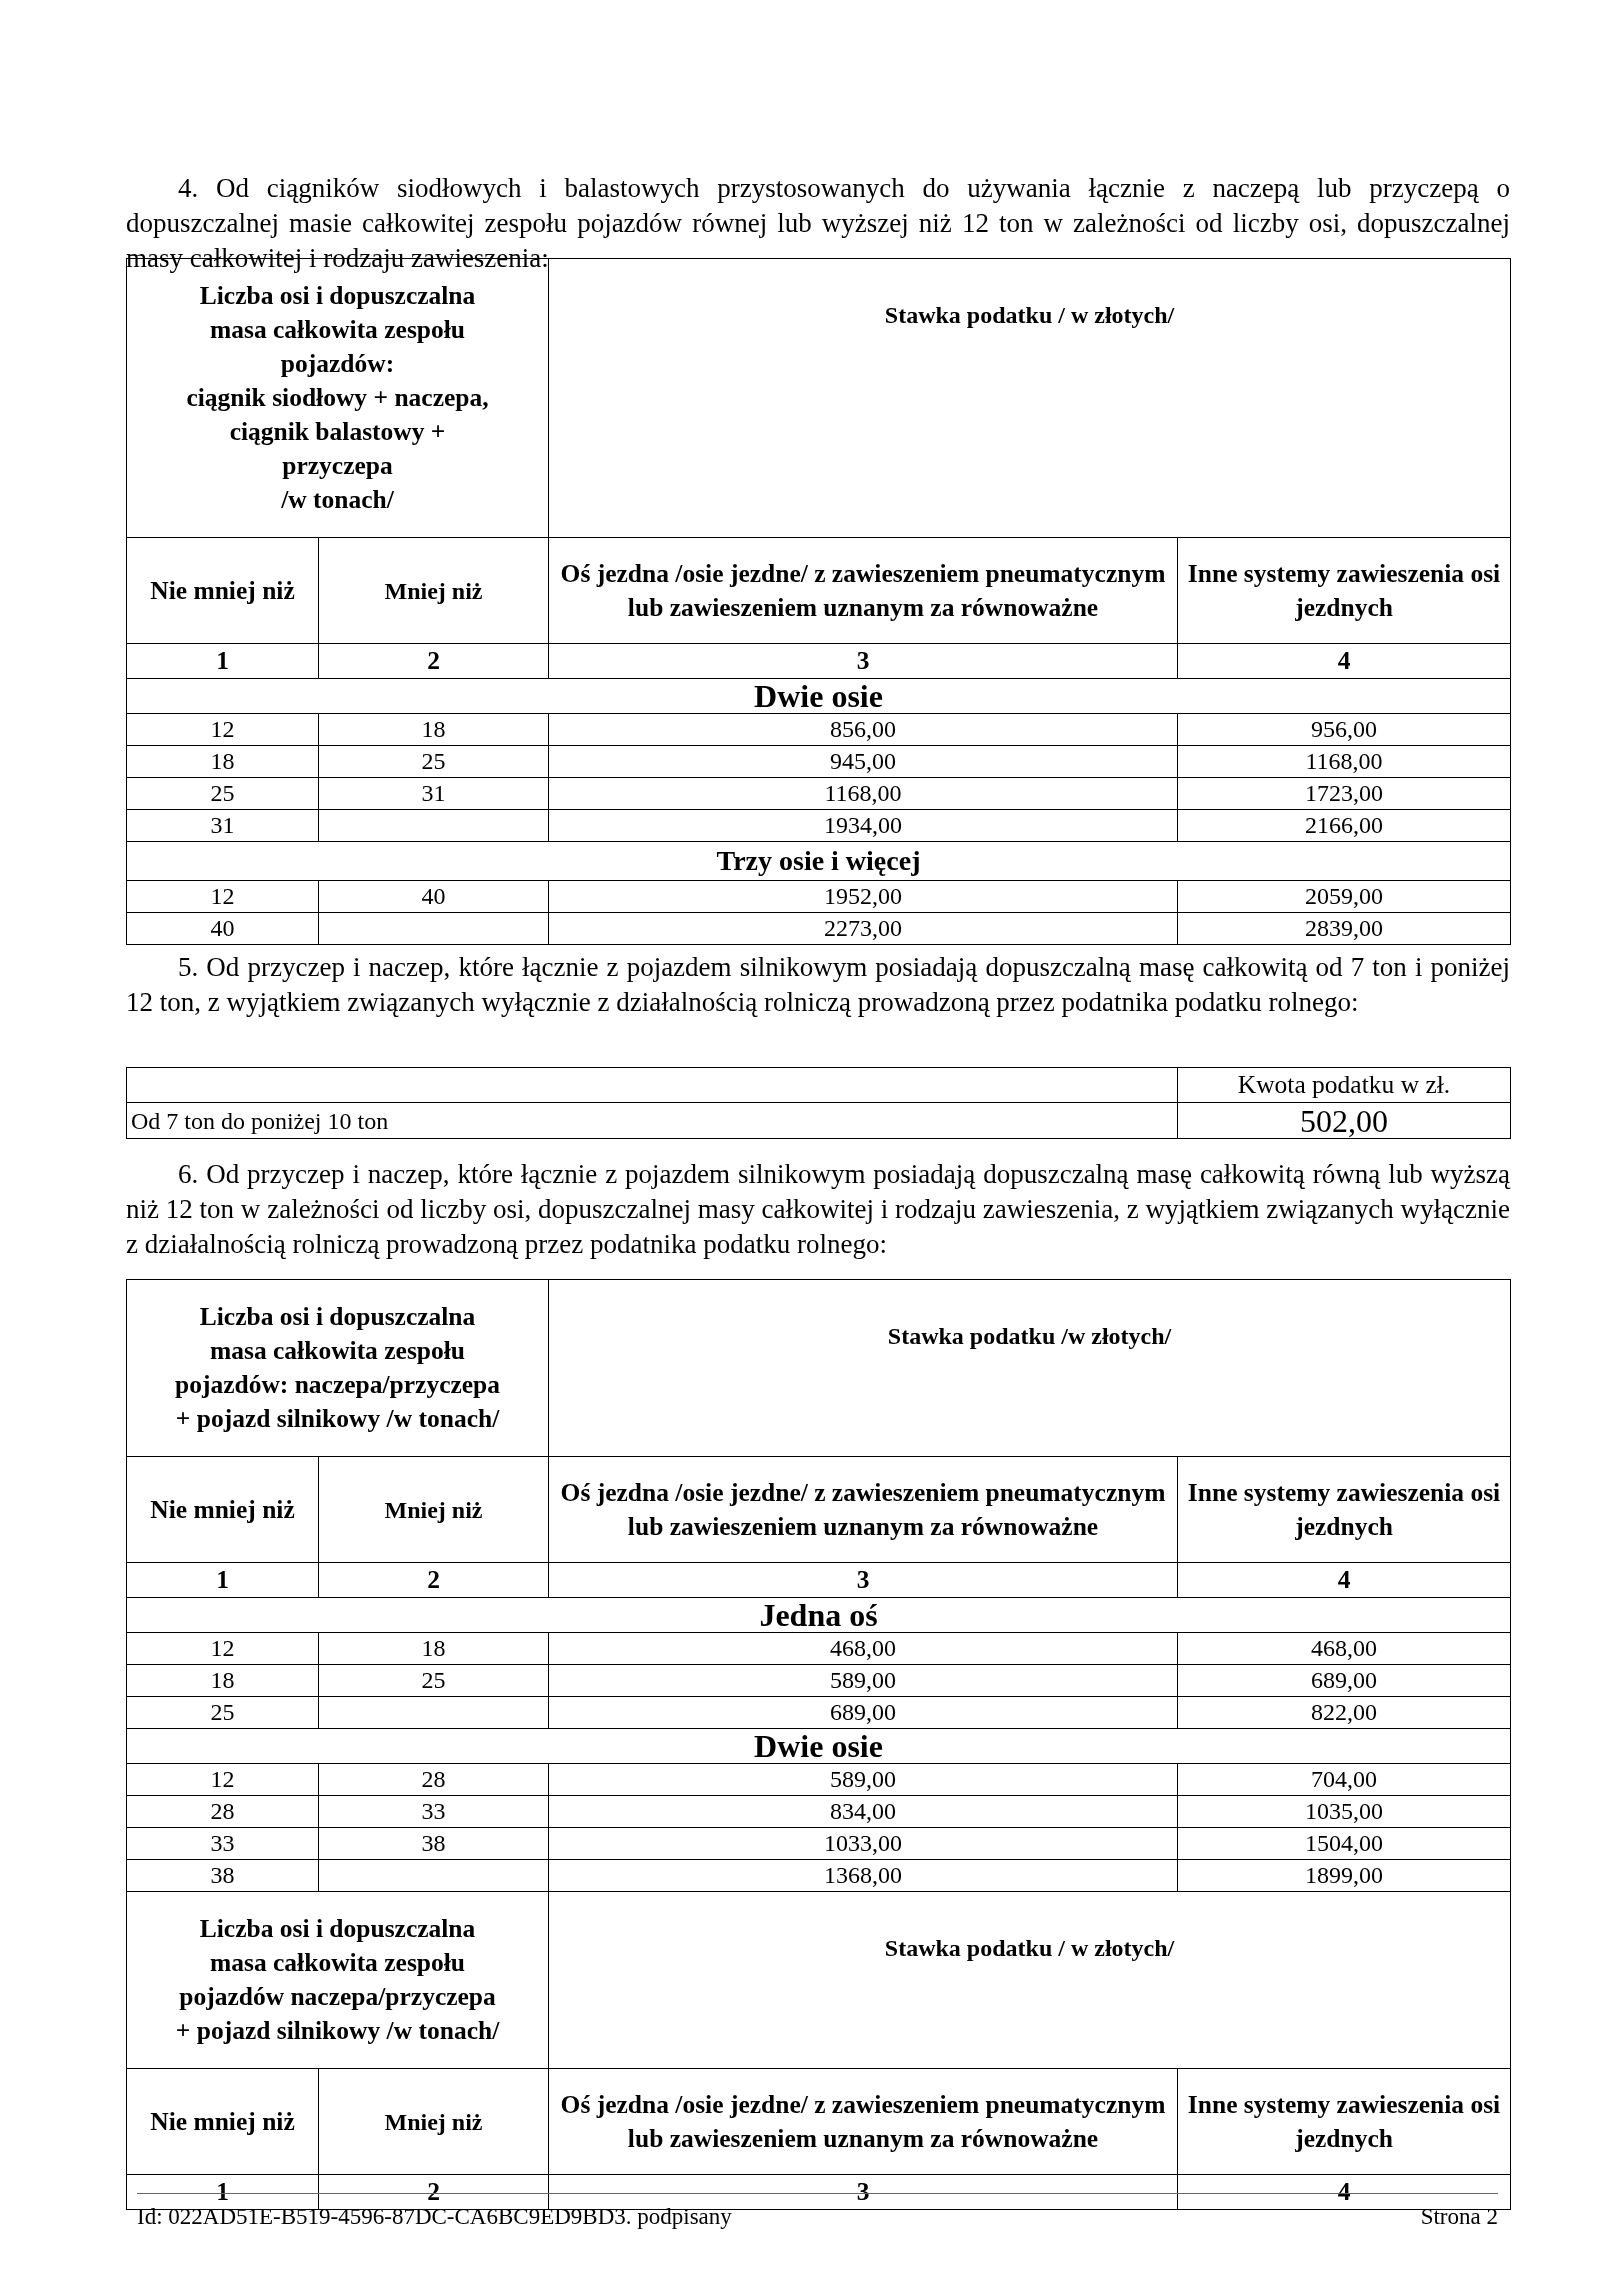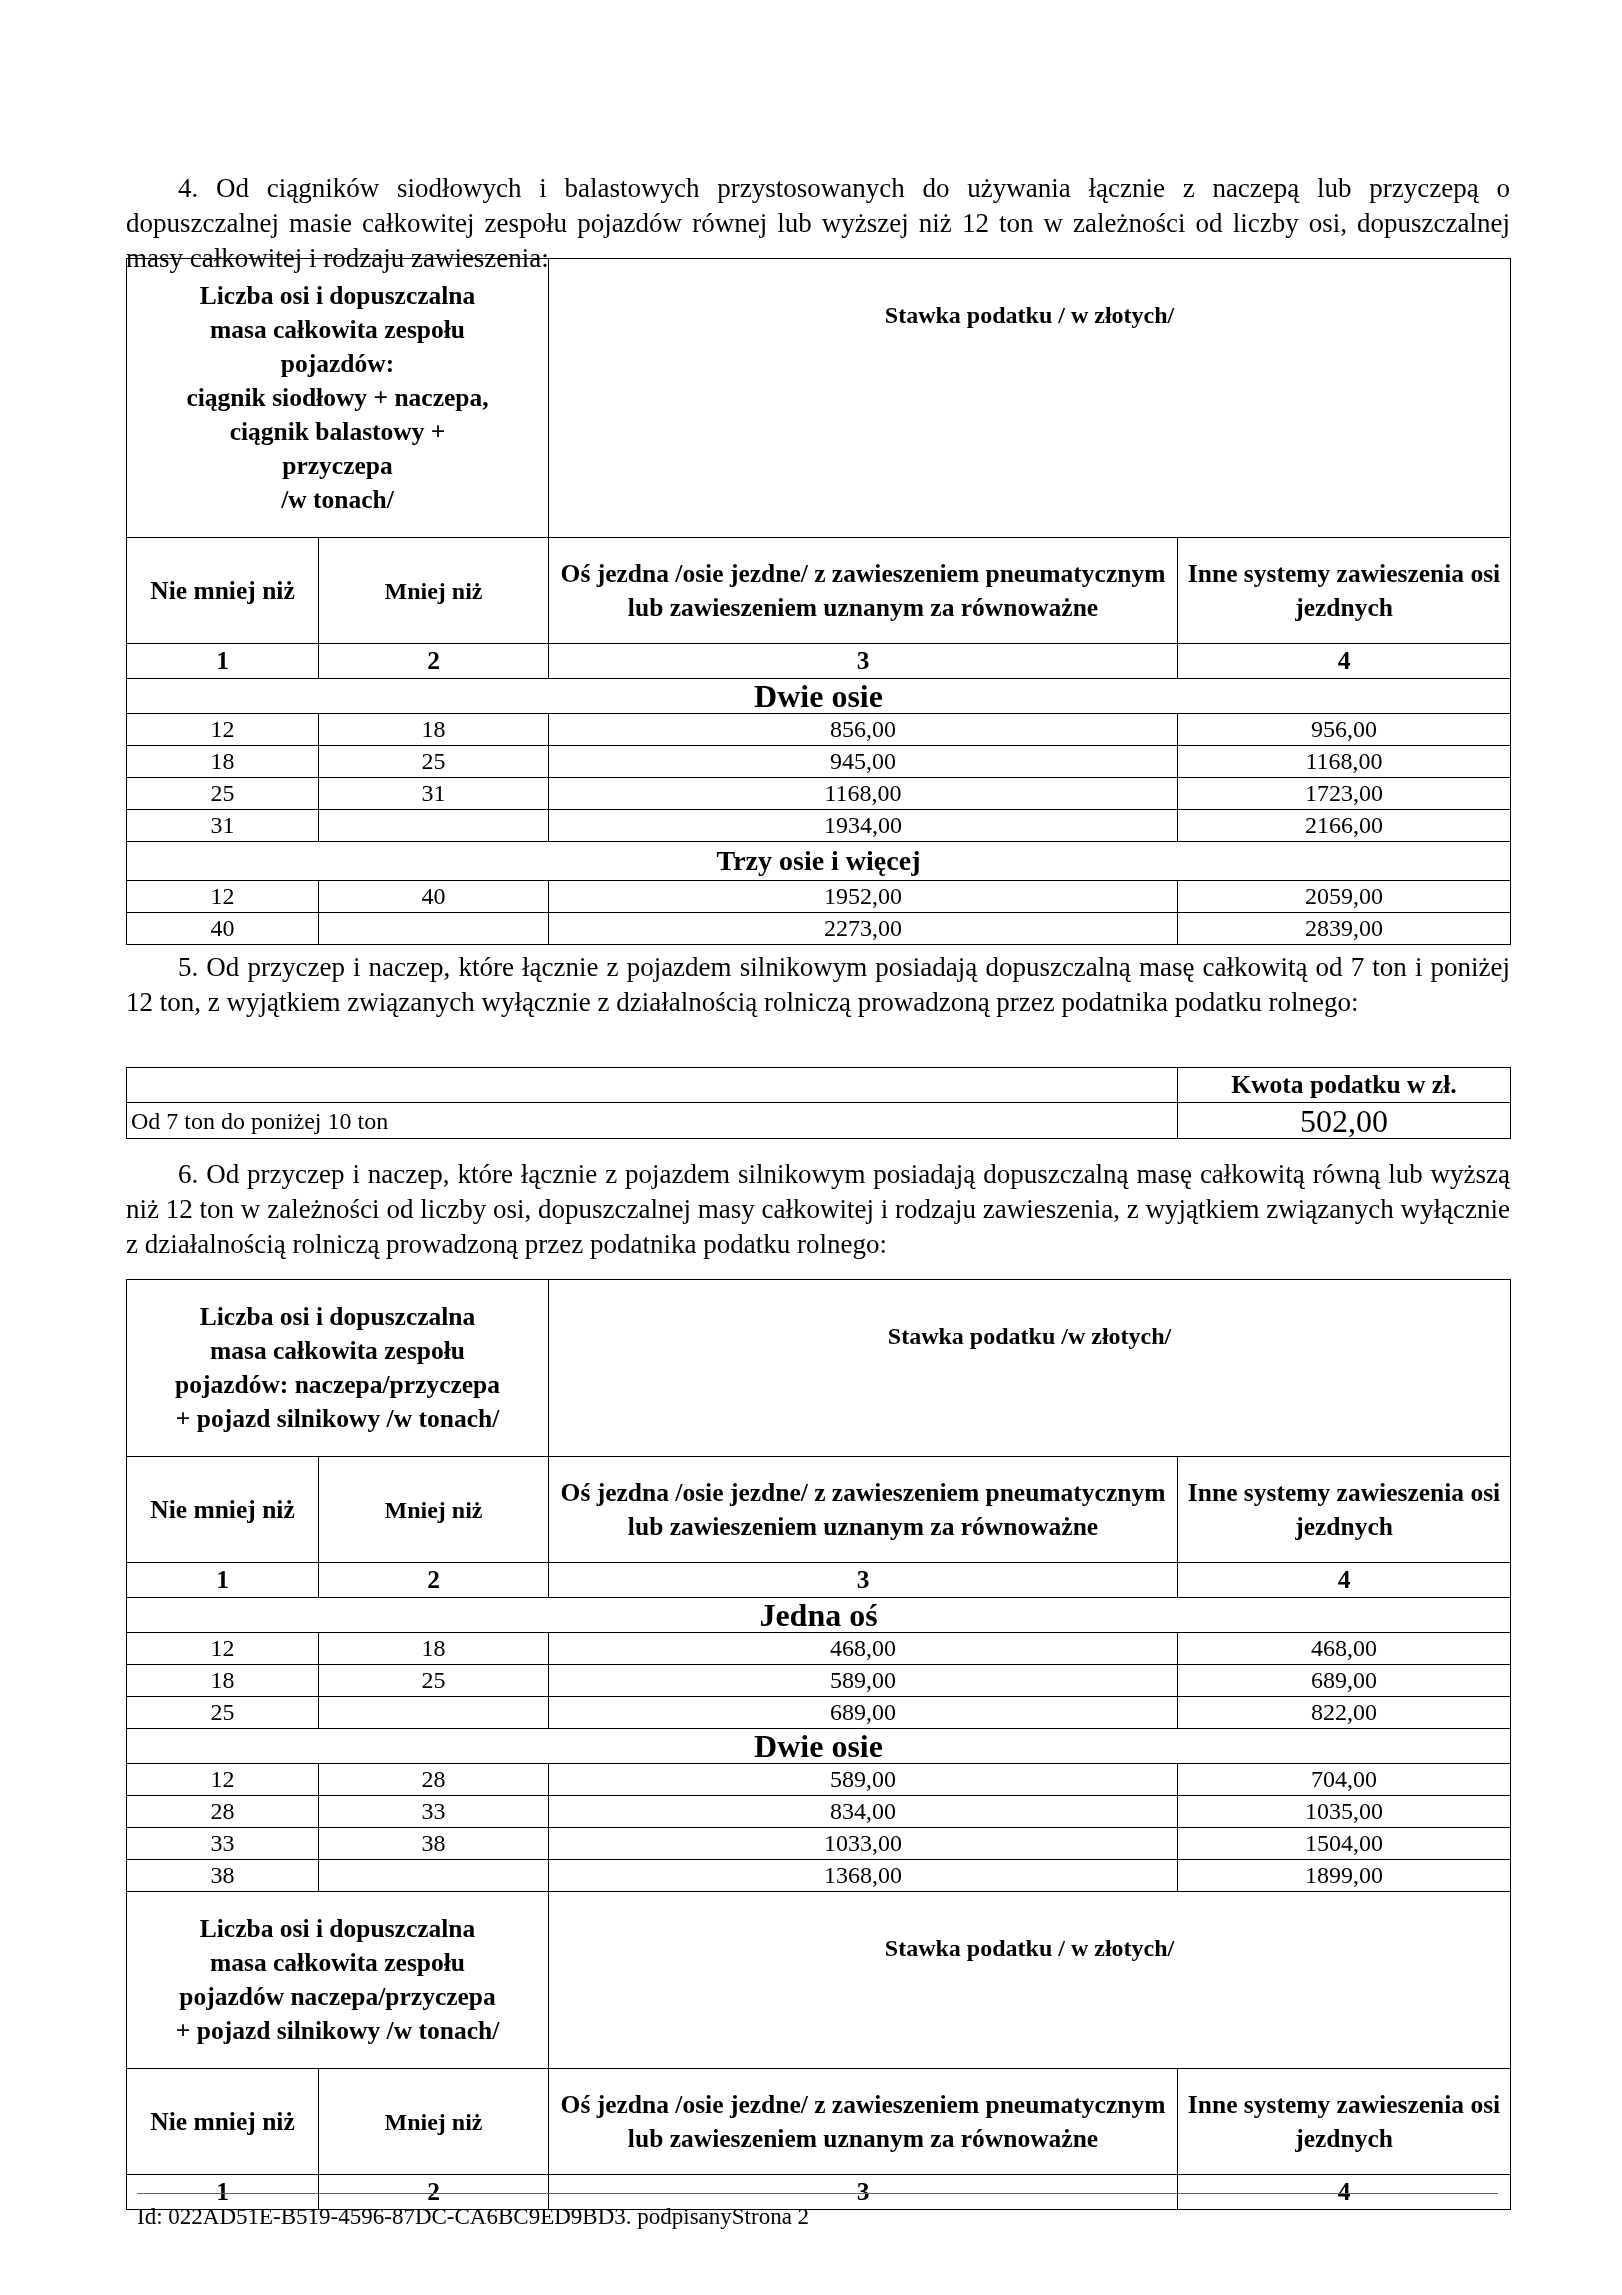--- a/index.html
+++ b/index.html
@@ -3,30 +3,30 @@
 <meta charset="utf-8">
 <style>
   html, body { margin: 0; padding: 0; background: #ffffff; }
   body { width: 1623px; height: 2295px; position: relative; overflow: hidden;
          font-family: "Liberation Serif", "DejaVu Serif", serif; color: #000; }
   .page { position: absolute; left: 126px; top: 0; width: 1384px; }
   p.para { margin: 0; font-size: 27px; line-height: 35px; text-align: justify; text-indent: 52px; }
   table { border-collapse: collapse; width: 1384px; table-layout: fixed; border-radius: 26px; }
   td { border: 1.6px solid #000; text-align: center; vertical-align: middle; padding: 0 3.9px;
        font-size: 25.5px; line-height: 34px; }
-  td.b { font-weight: bold; }
+  td.b { font-weight: normal; }
   td.hdr { font-weight: bold; font-size: 25.5px; line-height: 34px; }
   td.sub { font-weight: bold; font-size: 24px; line-height: 34px; }
   td.sec { font-weight: bold; font-size: 32px; height: 33px; }
   td.sec.big { font-size: 28px; height: 38px; }
   td.num { font-size: 24px; height: 31px; line-height: 31px; }
   td.left { text-align: left; }
   .footer-line { position: absolute; left: 137px; width: 1361px; top: 2193px; border-top: 1.3px solid #666; }
   .footer { position: absolute; left: 137px; width: 1361px; top: 2204px; font-size: 23px;
-            display: flex; }
+            display: flex; justify-content: space-between; }
 </style>
 </head>
 <body>
 
 <div class="page">
 
   <p class="para" style="position:absolute; top:139px; width:1384px;margin-top:32px;">4. Od ciągników siodłowych i balastowych przystosowanych do używania łącznie z naczepą lub przyczepą o dopuszczalnej masie całkowitej zespołu pojazdów równej lub wyższej niż 12 ton w zależności od liczby osi, dopuszczalnej masy całkowitej i rodzaju zawieszenia:</p>
 
   <table style="position:absolute; top:258px;">
     <colgroup>

